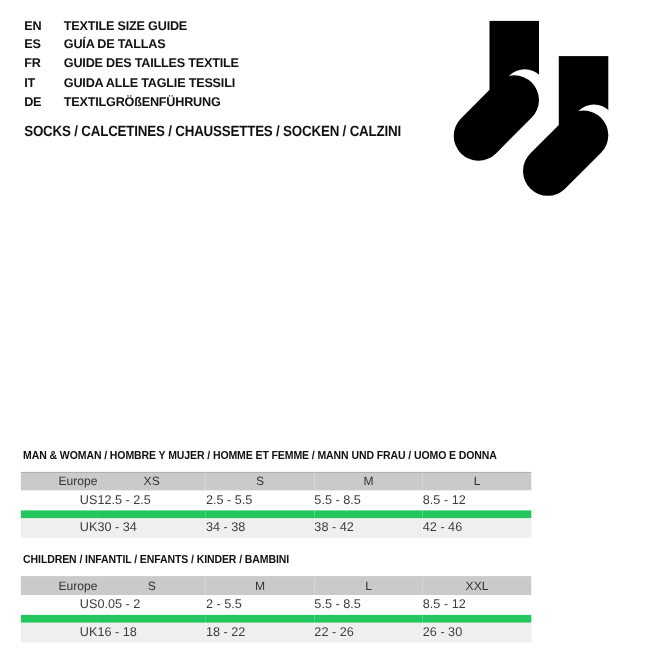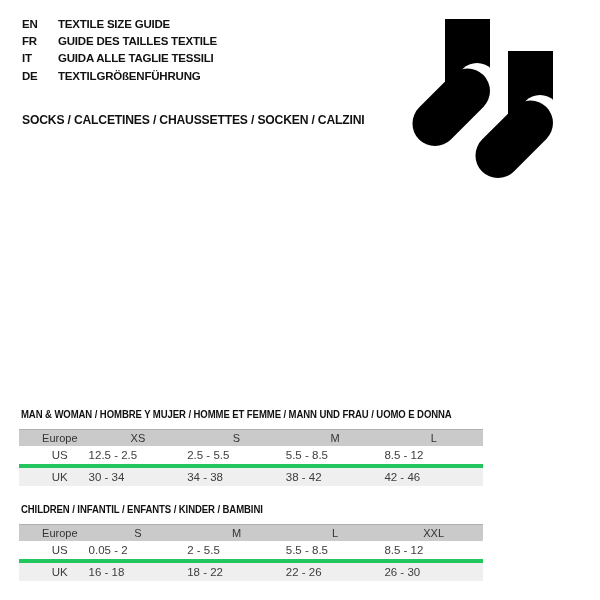--- a/index.html
+++ b/index.html
@@ -49,36 +49,40 @@
   table.sizes th {
     background: #cacaca; height: 16px; padding: 0;
     font-weight: normal; font-size: 11px; color: #333333;
     border-top: 1px solid #b0b0b0;
   }
   table.sizes td {
     height: 18px; padding: 0; font-size: 11.5px; color: #3d3d3d;
   }
   table.sizes th, table.sizes td { white-space: nowrap; }
   table.sizes th:first-child, table.sizes td:first-child {
-    text-align: center; padding-left: 12px;
+    text-align: right; padding-left: 12px;
   }
   table.sizes col.c-region { width: 15%; }
   table.sizes col.c-size { width: 21.25%; }
-  tr.row-us td { background: #ffffff; border-bottom: 4px solid #22c55e; }
+  tr.row-us td { background: #ffffff; border-bottom: 7px solid #22c55e; }
   tr.row-uk td { background: #efefef; }
 </style>
 </head>
 <body>
 
 <div class="canvas">
 
   <div class="lang-list">
     <div class="lang-row">
       <span class="lang-code">EN</span>
       <span class="lang-label">TEXTILE SIZE GUIDE</span>
+    </div>
+    <div class="lang-row">
+      <span class="lang-code">ES</span>
+      <span class="lang-label">GUÍA DE TALLAS</span>
     </div>
     <div class="lang-row">
       <span class="lang-code">FR</span>
       <span class="lang-label">GUIDE DES TAILLES TEXTILE</span>
     </div>
     <div class="lang-row">
       <span class="lang-code">IT</span>
       <span class="lang-label">GUIDA ALLE TAGLIE TESSILI</span>
     </div>
     <div class="lang-row">

